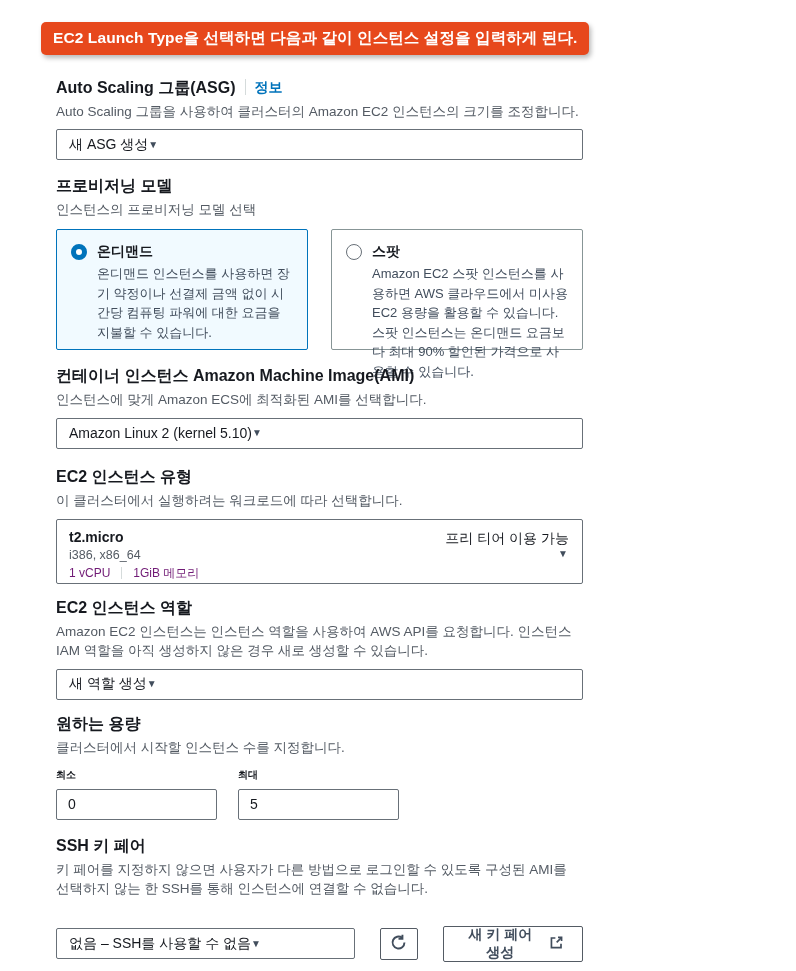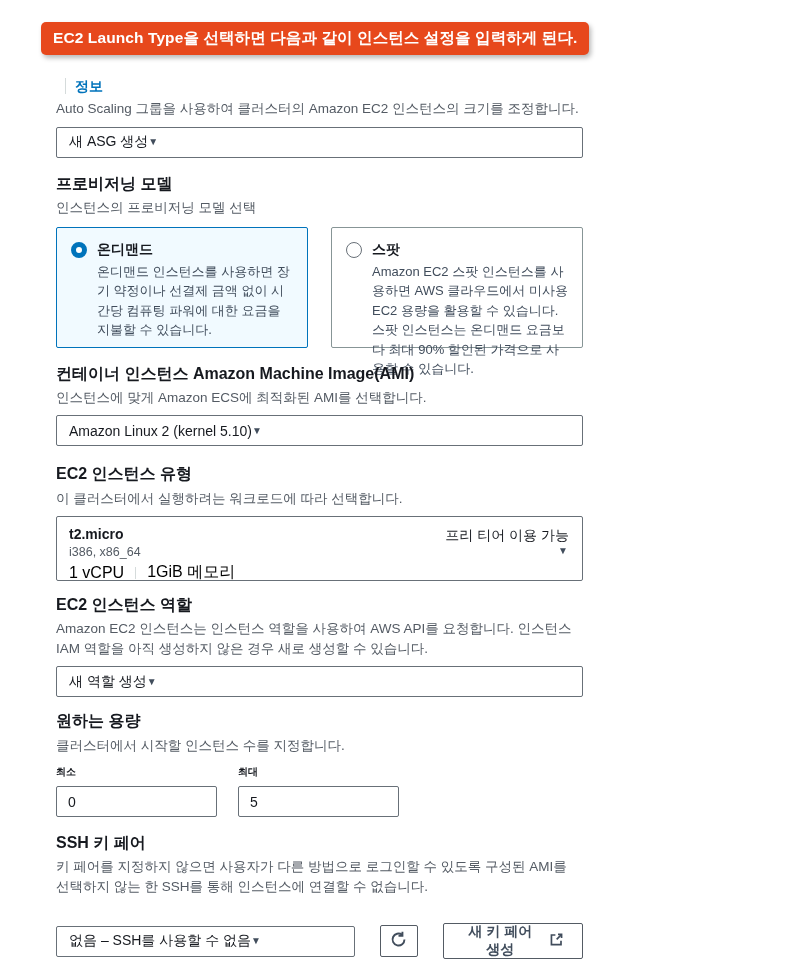--- a/index.html
+++ b/index.html
@@ -58,21 +58,21 @@
   .card-title { font-size: 14px; font-weight: 700; color: #16191f; }
   .card-desc { margin: 3px 0 0 26px; font-size: 13px; color: #414d5c; line-height: 1.5; }
 
   .select-big {
     margin-top: 8px; height: 65px; position: relative;
     border: 1px solid #687078; border-radius: 2px;
     background: #fff; padding: 9px 12px; cursor: pointer;
   }
   .itype-name { font-size: 14px; font-weight: 700; }
   .itype-arch { font-size: 12.5px; color: #545b64; margin-top: 3px; }
-  .itype-specs { display: flex; align-items: center; font-size: 16px; color: #000000; margin-top: 3px; }
+  .itype-specs { display: flex; align-items: center; font-size: 12px; color: #701a75; margin-top: 3px; }
   .spec-sep { width: 1px; height: 12px; background: #d5dbdb; margin: 0 11px; }
   .itype-badge { position: absolute; top: 10px; right: 13px; font-size: 14px; color: #16191f; }
   .itype-chev { position: absolute; top: 29px; right: 14px; }
 
   .field-label { font-size: 10px; font-weight: 700; color: #16191f; }
   .cap-row { display: flex; gap: 21px; margin-top: 10px; }
   .text-input {
     display: block; margin-top: 7px;
     height: 31px; width: 161px;
     border: 1px solid #687078; border-radius: 2px;
@@ -104,20 +104,21 @@
 
 
 <div class="banner">
   <span>EC2 Launch Type을 선택하면 다음과 같이 인스턴스 설정을 입력하게 된다.</span>
 </div>
 
 <div class="content">
 
   <div class="section">
     <div class="section-title">
+      <span>Auto Scaling 그룹(ASG)</span>
       <span class="info-sep"></span>
       <a class="info-link">정보</a>
     </div>
     <div class="section-desc">Auto Scaling 그룹을 사용하여 클러스터의 Amazon EC2 인스턴스의 크기를 조정합니다.</div>
     <div class="select">
       <span>새 ASG 생성</span>
       <span class="chev">▼</span>
     </div>
   </div>
 

